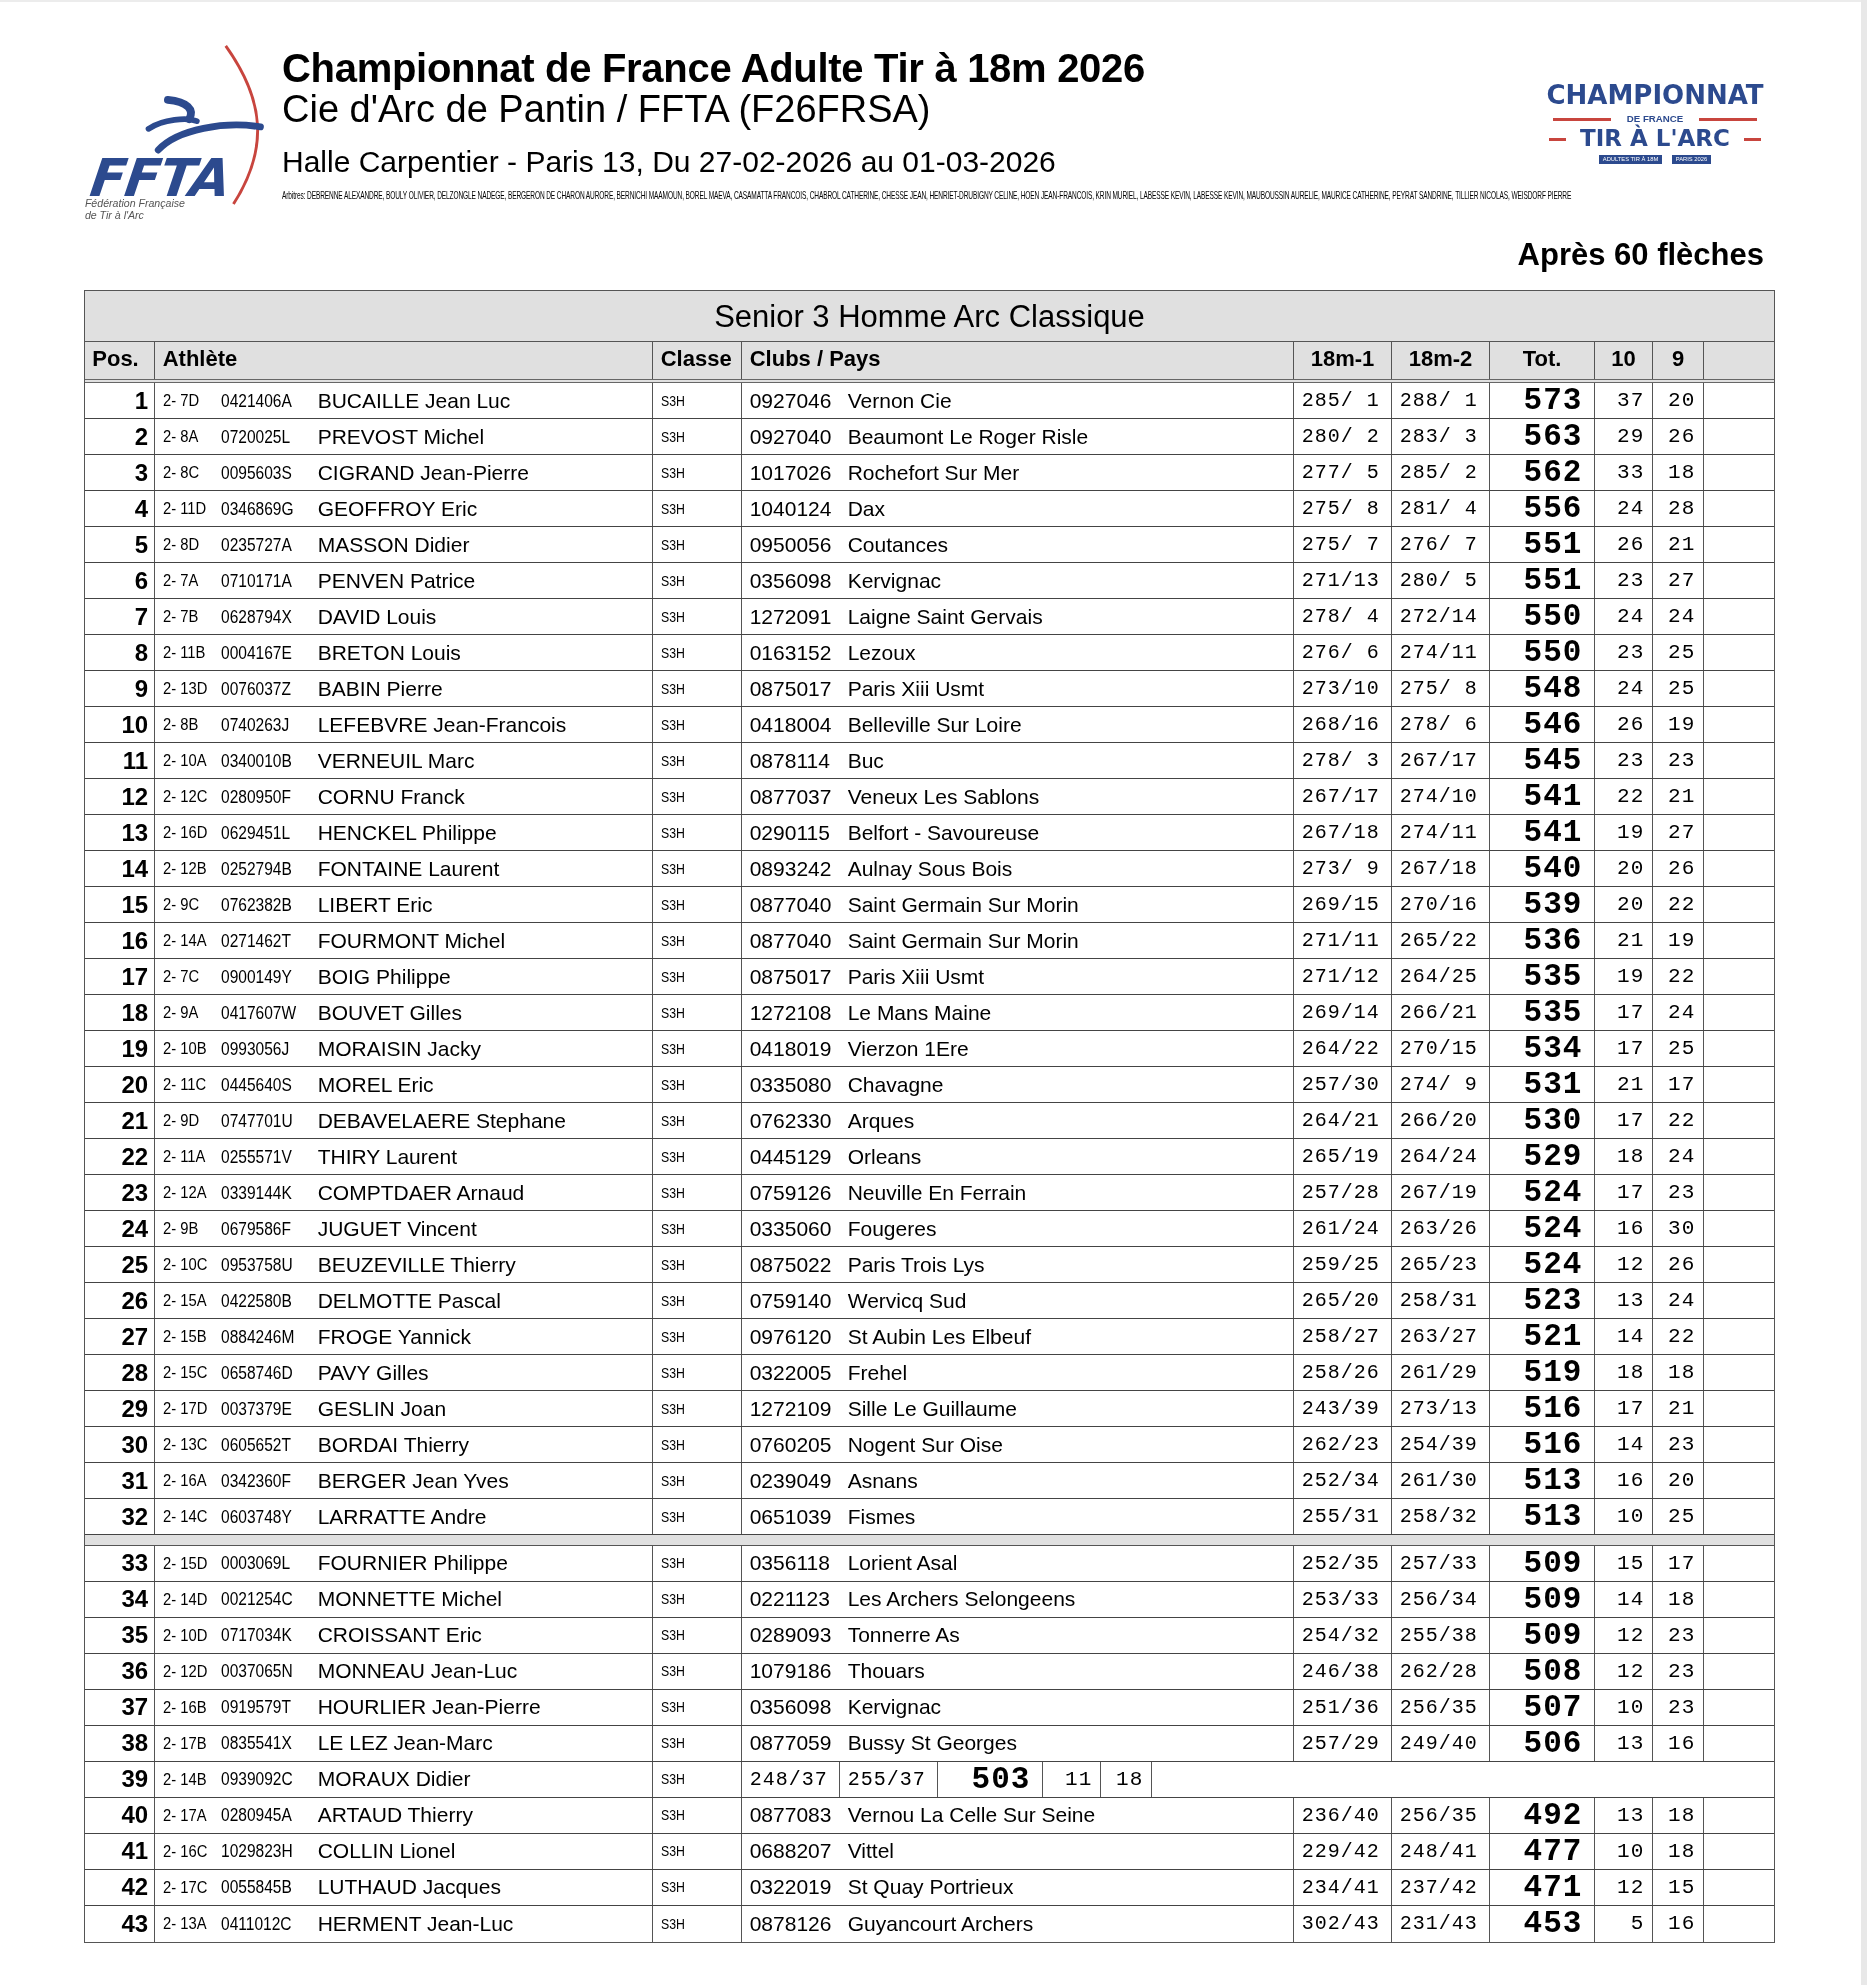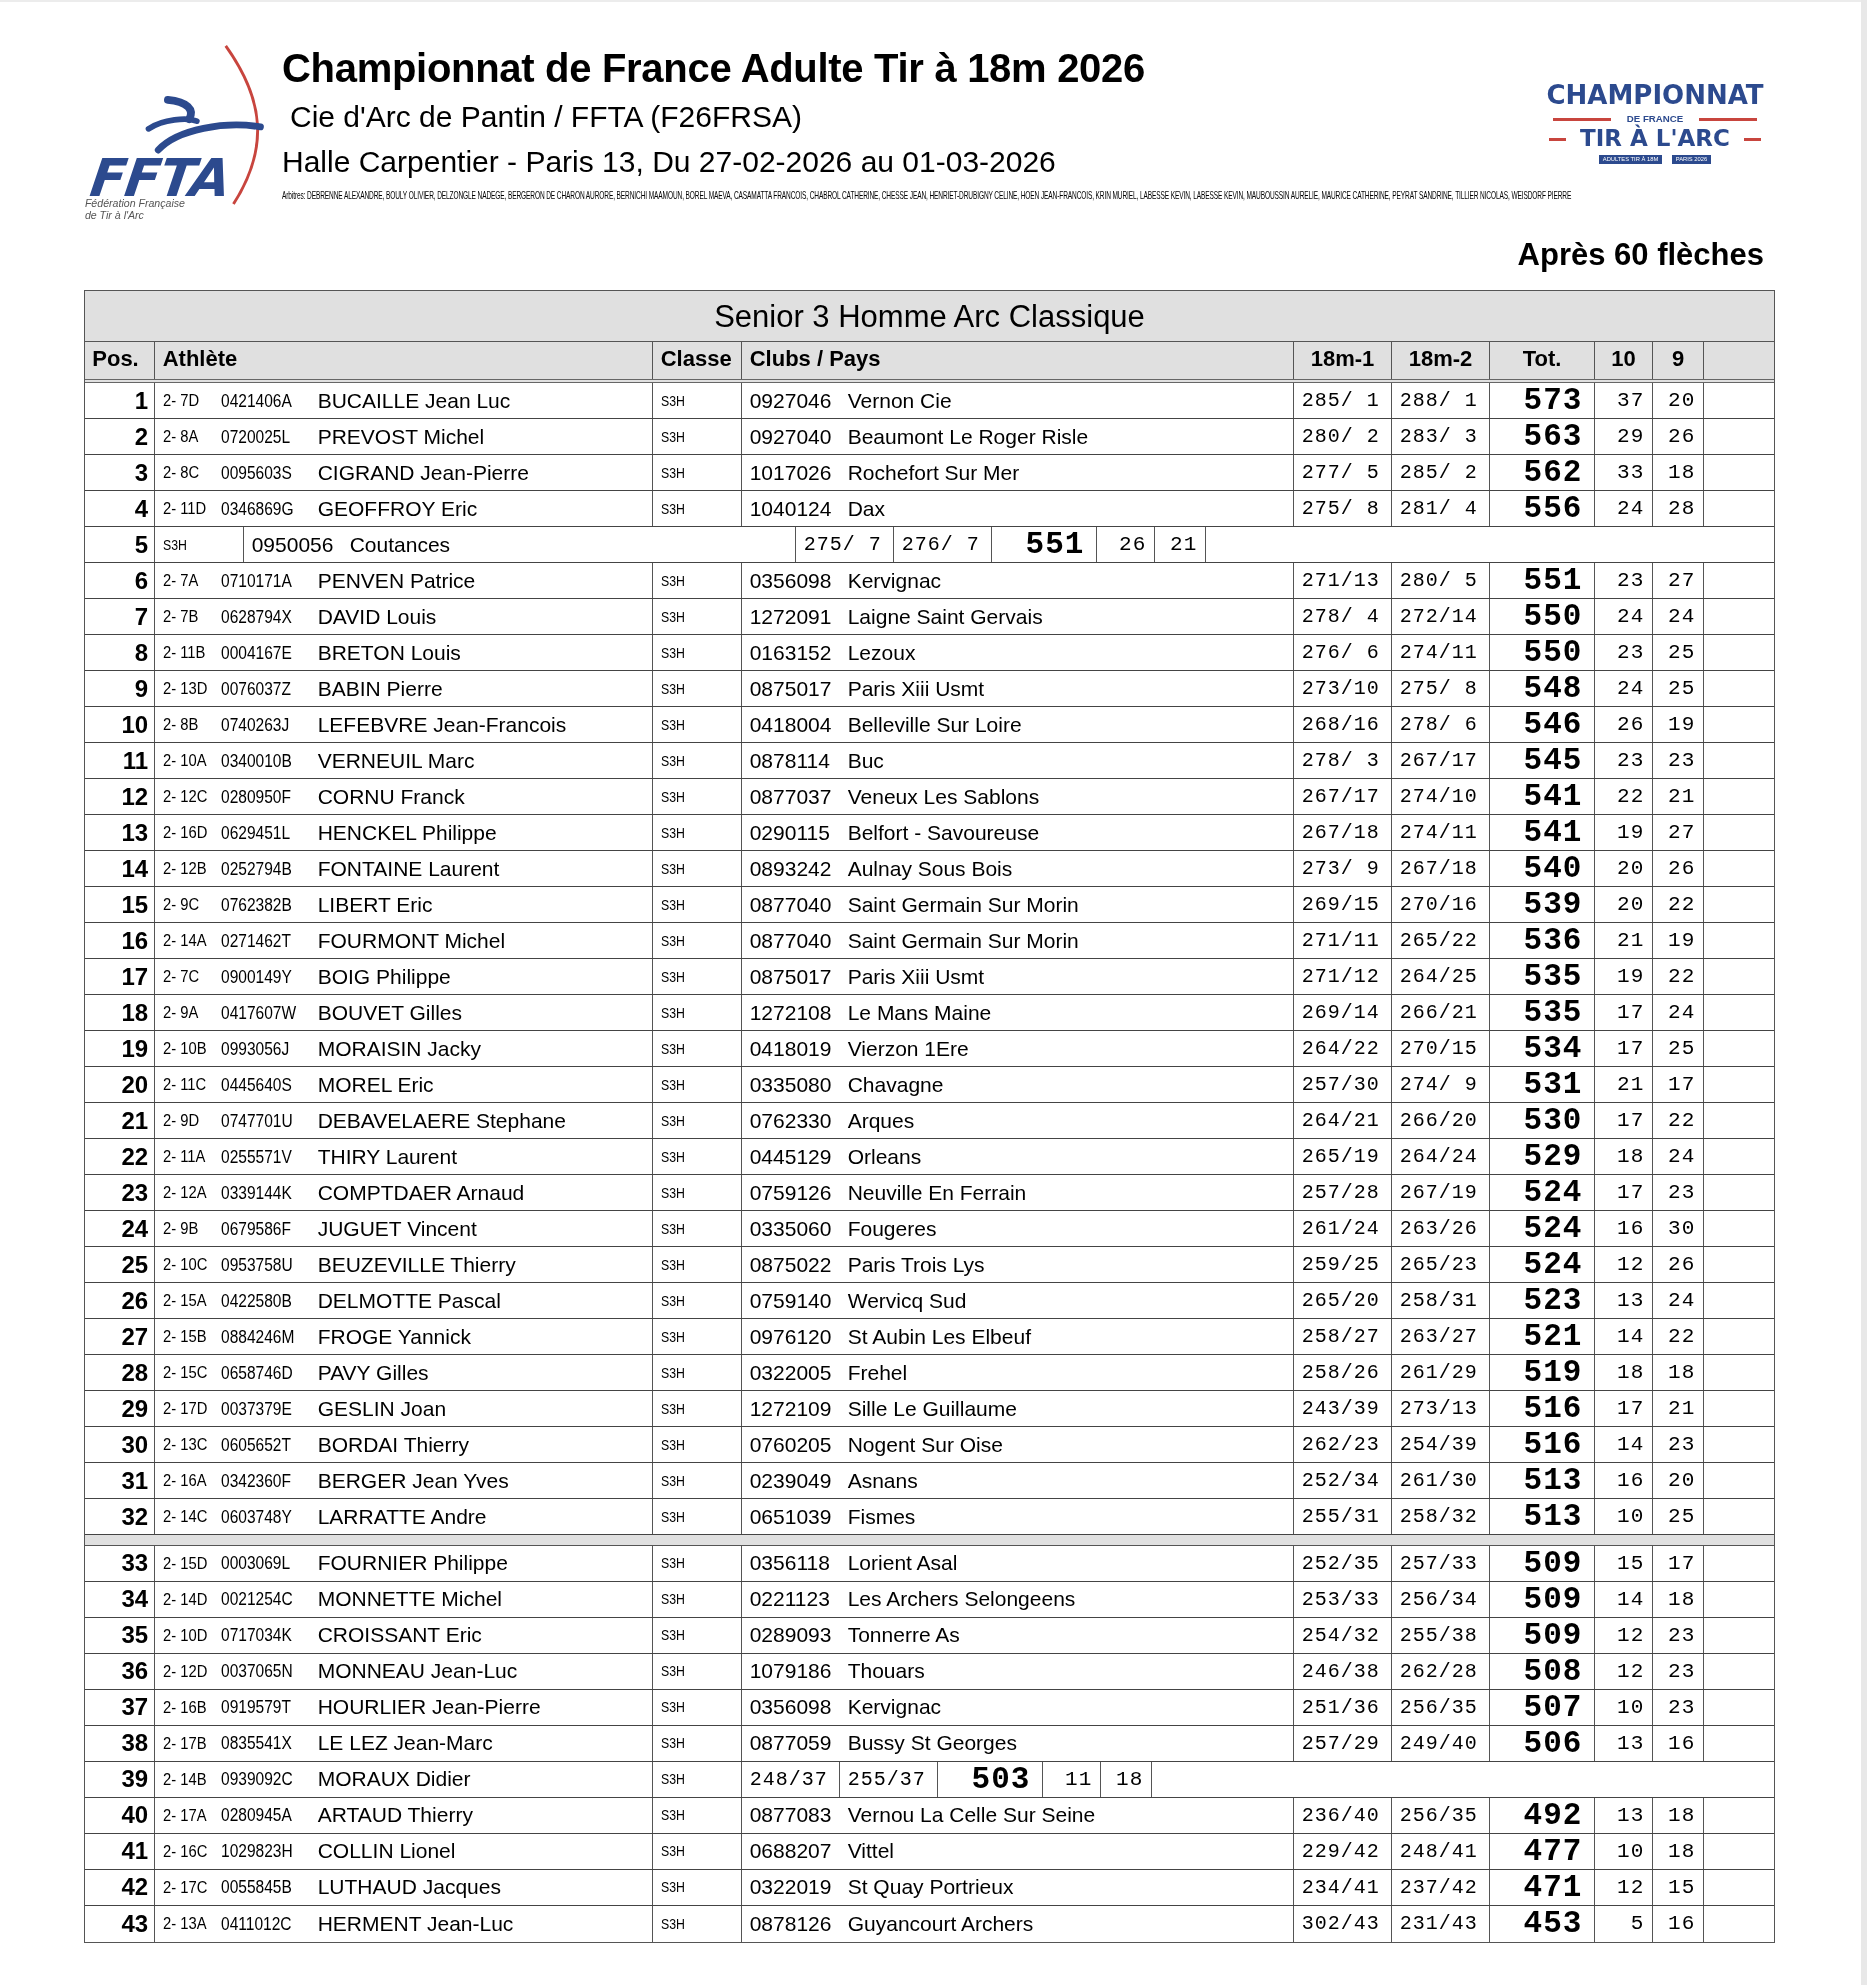--- a/index.html
+++ b/index.html
@@ -19,21 +19,21 @@
   .champ-logo .l2:before, .champ-logo .l2:after { content: ""; position: absolute; top: 5.8px; width: 58px; height: 2.9px; background: #c8453e; }
   .champ-logo .l2:before { left: 7.7px; } .champ-logo .l2:after { right: 7.7px; }
   .champ-logo .l3 { position: relative; font-family: "DejaVu Sans", sans-serif; font-weight: bold; font-size: 23px; line-height: 27px; }
   .champ-logo .l3:before, .champ-logo .l3:after { content: ""; position: absolute; top: 12.6px; width: 17.4px; height: 2.9px; background: #c8453e; }
   .champ-logo .l3:before { left: 3.9px; } .champ-logo .l3:after { right: 3.9px; }
   .champ-logo .l4 { display: flex; justify-content: center; gap: 9.7px; margin-top: 2.9px; }
   .champ-logo .pill { background: #2c4a8e; color: #fff; font-size: 5.8px; line-height: 8.7px; padding: 0 3.9px; }
 
   
   .title { position: absolute; left: 282px; top: 46px; font-size: 40px; font-weight: bold; letter-spacing: -0.3px; }
-  .sub1 { position: absolute; left: 282px; top: 100px; font-size: 30px; margin-left: 8px; }
+  .sub1 { position: absolute; left: 282px; top: 88px; font-size: 38px; }
   .sub2 { position: absolute; left: 282px; top: 145px; font-size: 30px; }
   .arbitres { position: absolute; left: 282px; top: 189px; font-size: 10.6px; white-space: nowrap; transform: scaleX(0.62); transform-origin: left top; letter-spacing: -0.2px; }
   .after { position: absolute; right: 103px; top: 237px; font-size: 31px; font-weight: bold; }
 
   
   .tbl { position: absolute; left: 84px; top: 290px; width: 1691px; border: 1.9px solid #555; box-sizing: border-box; }
   .cat-title { height: 50px; background: #e0e0e0; border-bottom: 1.9px solid #555; text-align: center; font-size: 31px; font-weight: normal; line-height: 52px; }
   .row { display: flex; height: 36px; border-bottom: 1.9px solid #444; box-sizing: border-box; }
   .hdr { height: 36px; background: #e0e0e0; border-bottom: 4.8px double #666; height: 41px; }
   .cell { border-right: 1.9px solid #555; box-sizing: border-box; height: 100%; display: flex; align-items: center; overflow: hidden; white-space: nowrap; }
@@ -197,20 +197,25 @@
     </div>
     <div class="cell c-s1 mono">275/ 8</div>
     <div class="cell c-s2 mono">281/ 4</div>
     <div class="cell c-tot">556</div>
     <div class="cell c-10">24</div>
     <div class="cell c-9">28</div>
     <div class="cell c-x"></div>
   </div>
       <div class="row data">
     <div class="cell c-pos">5</div>
+    <div class="cell c-ath">
+      <span class="tgt">2- 8D</span>
+      <span class="lic">0235727A</span>
+      <span>MASSON Didier</span>
+    </div>
     <div class="cell c-cls">
           <span>S3H</span>
         </div>
     <div class="cell c-club">
       <span class="clubcode">0950056</span>
       <span>Coutances</span>
     </div>
     <div class="cell c-s1 mono">275/ 7</div>
     <div class="cell c-s2 mono">276/ 7</div>
     <div class="cell c-tot">551</div>

